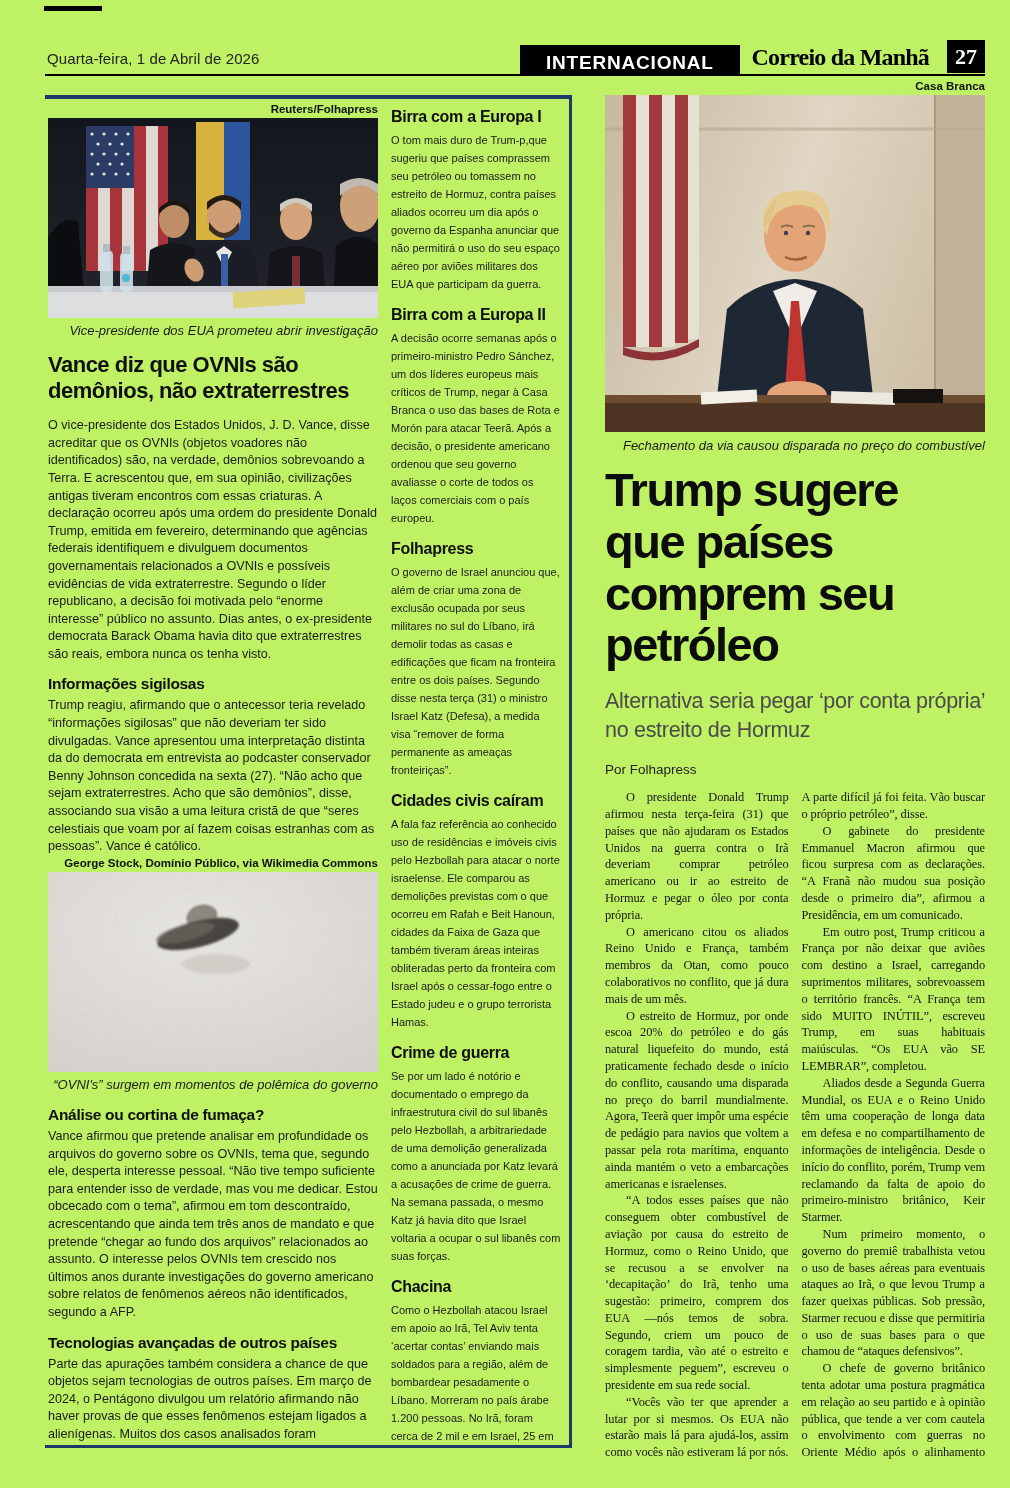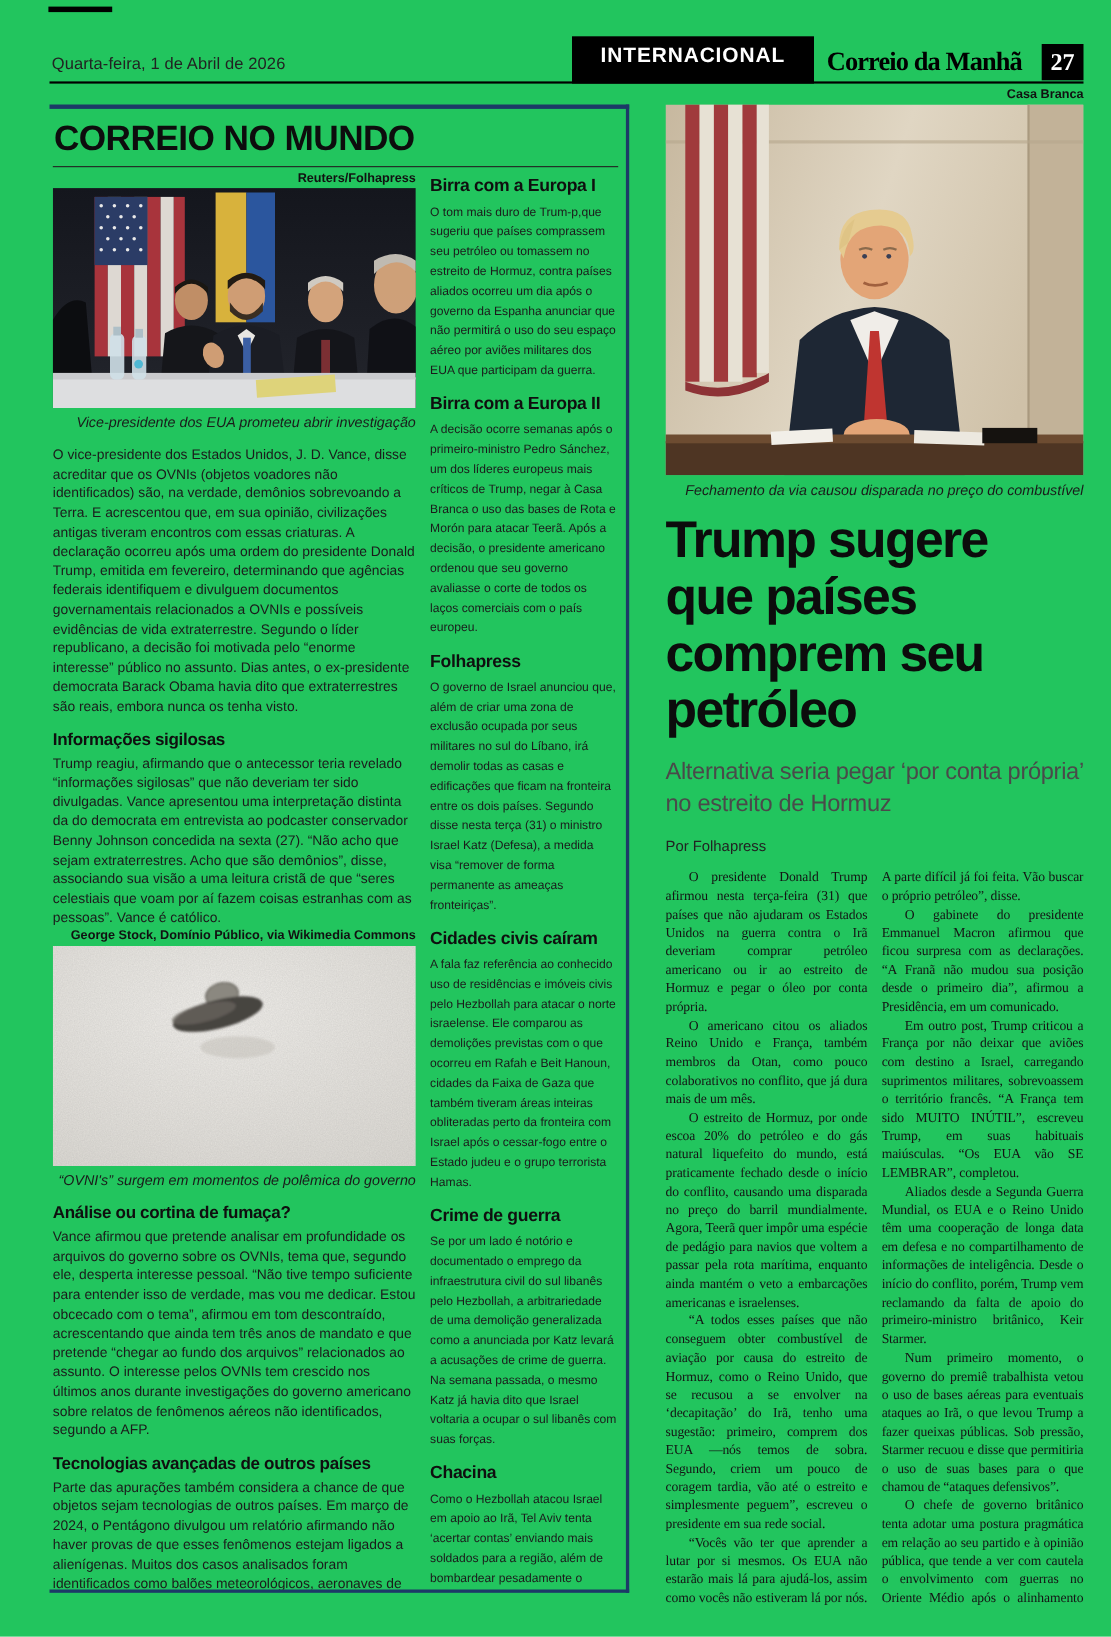--- a/index.html
+++ b/index.html
@@ -1,28 +1,28 @@
 <!DOCTYPE html>
 <html lang="pt"><head>
 <meta charset="utf-8">
 <style>
   * { margin:0; padding:0; box-sizing:border-box; }
   html,body { background:#ffffff; }
   .page {
-    position:relative; width:1010px; height:1488px; background:#22c55e;
+    position:relative; width:1010px; height:1488px; background:#bef264;
     font-family:"Liberation Sans","DejaVu Sans",sans-serif; color:#111;
     overflow:hidden; margin:0 auto;text-decoration:underline;
   }
   
   .crop-dash { position:absolute; left:44px; top:6px; width:58px; height:5px; background:#000; }
   .header { position:absolute; left:45px; top:36px; width:940px; height:40px; border-bottom:2.5px solid #000; }
   .date { position:absolute; left:2px; bottom:7px; font-size:15px; color:#222; letter-spacing:0.1px; }
   .section-flag {
     position:absolute; left:475px; bottom:-2px; background:#000; color:#fff;
-    font-size:19px; font-weight:bold; letter-spacing:0.8px; padding:7px 26px 14px;
+    font-size:19px; font-weight:bold; letter-spacing:0.8px; padding:7px 26px 2px;
   }
   .masthead {
     position:absolute; right:56px; bottom:3px;
     font-family:"Liberation Serif","DejaVu Serif",serif; font-weight:bold;
     font-size:24px; letter-spacing:-0.8px; color:#000; white-space:nowrap;
   }
   .pagenum {
     position:absolute; right:0; bottom:1px; background:#000; color:#fff;
     font-family:"Liberation Serif","DejaVu Serif",serif; font-weight:bold;
     font-size:22px; padding:4px 8px 3px;
@@ -84,21 +84,20 @@
   <div class="header">
     <div class="date">Quarta-feira, 1 de Abril de 2026</div>
     <div class="section-flag">INTERNACIONAL</div>
     <div class="masthead">Correio da Manhã</div>
     <div class="pagenum">27</div>
   </div>
 
   <div class="credit credit-cb">Casa Branca</div>
 
   <div class="world">
-    <div class="world-title">CORREIO NO MUNDO</div>
 
     <div class="world-cols">
 
       <div class="lead">
         <div class="credit">Reuters/Folhapress</div>
 
         <div class="photo-frame">
           <svg width="330" height="200" viewBox="0 0 330 200">
             <defs>
               <linearGradient id="vbg" x1="0" y1="0" x2="0" y2="1">
@@ -184,20 +183,21 @@
               <rect x="52" y="132" width="13" height="42" rx="5" fill="#cfe0e8" opacity="0.9"></rect>
               <rect x="55" y="126" width="7" height="8" fill="#aebfc7"></rect>
               <rect x="72" y="134" width="13" height="40" rx="5" fill="#cfe0e8" opacity="0.9"></rect>
               <rect x="75" y="128" width="7" height="8" fill="#aebfc7"></rect>
               <circle cx="78" cy="160" r="4" fill="#4fb8d4"></circle>
             </g>
           </svg>
         </div>
 
         <div class="caption">Vice-presidente dos EUA prometeu abrir investigação</div>
+        <h2 class="lead-head">Vance diz que OVNIs são demônios, não extraterrestres</h2>
         <p class="bodytext">O vice-presidente dos Estados Unidos, J. D. Vance, disse acreditar que os OVNIs (objetos voadores não identificados) são, na verdade, demônios sobrevoando a Terra. E acrescentou que, em sua opinião, civilizações antigas tiveram encontros com essas criaturas. A declaração ocorreu após uma ordem do presidente Donald Trump, emitida em fevereiro, determinando que agências federais identifiquem e divulguem documentos governamentais relacionados a OVNIs e possíveis evidências de vida extraterrestre. Segundo o líder republicano, a decisão foi motivada pelo “enorme interesse” público no assunto. Dias antes, o ex-presidente democrata Barack Obama havia dito que extraterrestres são reais, embora nunca os tenha visto.</p>
 
         <h3>Informações sigilosas</h3>
         <p class="bodytext">Trump reagiu, afirmando que o antecessor teria revelado “informações sigilosas” que não deveriam ter sido divulgadas. Vance apresentou uma interpretação distinta da do democrata em entrevista ao podcaster conservador Benny Johnson concedida na sexta (27). “Não acho que sejam extraterrestres. Acho que são demônios”, disse, associando sua visão a uma leitura cristã de que “seres celestiais que voam por aí fazem coisas estranhas com as pessoas”. Vance é católico.</p>
 
         <div class="credit credit-ufo">George Stock, Domínio Público, via Wikimedia Commons</div>
 
         <div class="photo-frame">
           <svg width="330" height="200" viewBox="0 0 330 200">
             <defs>

